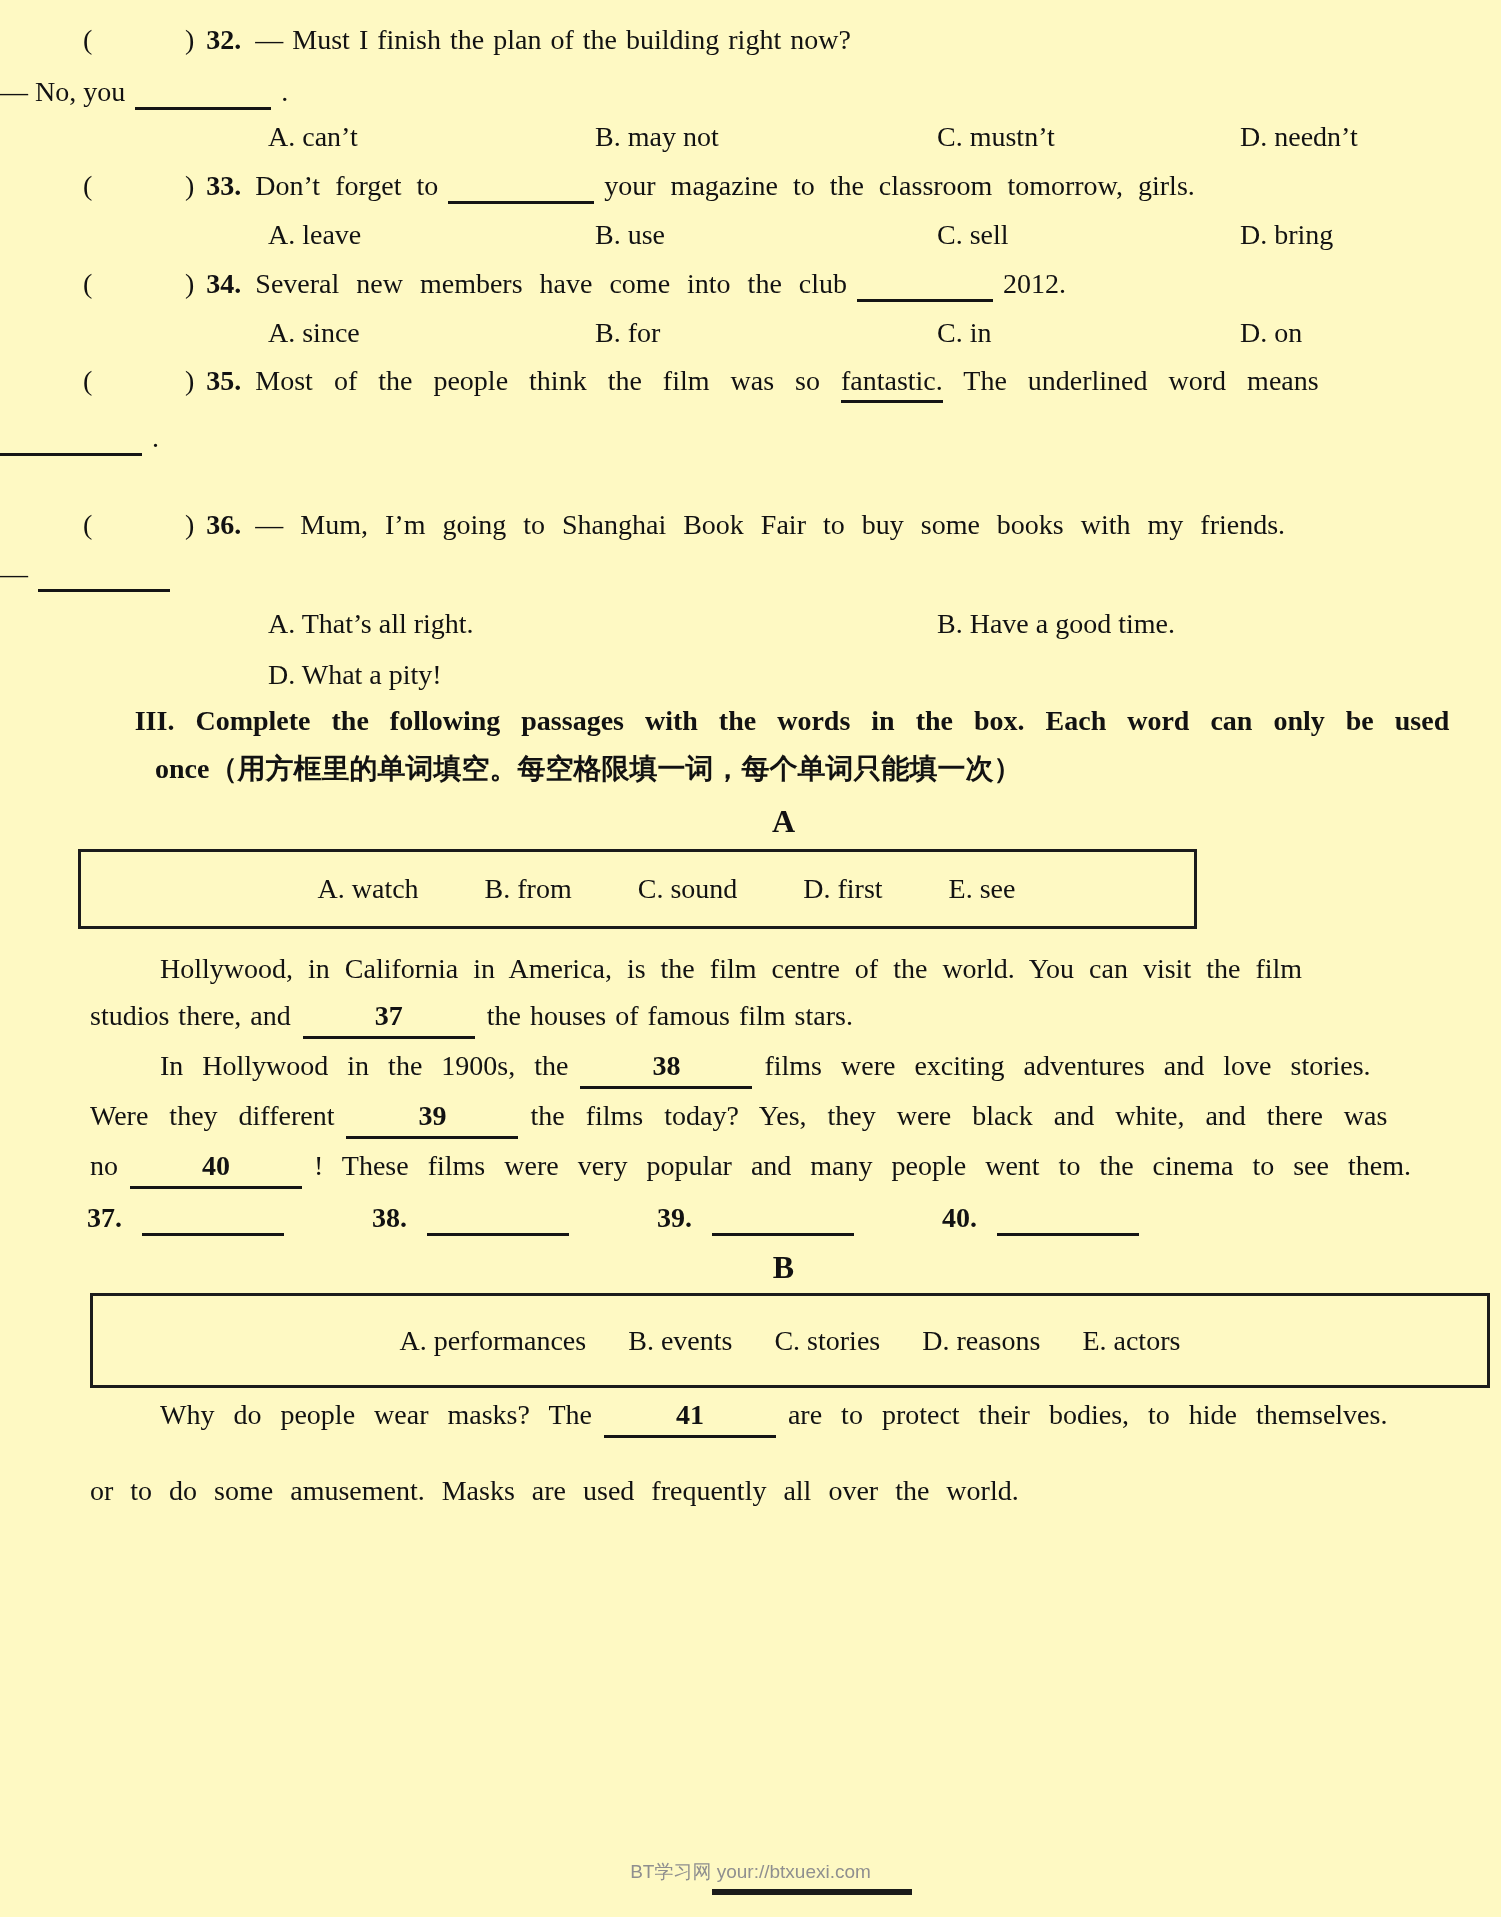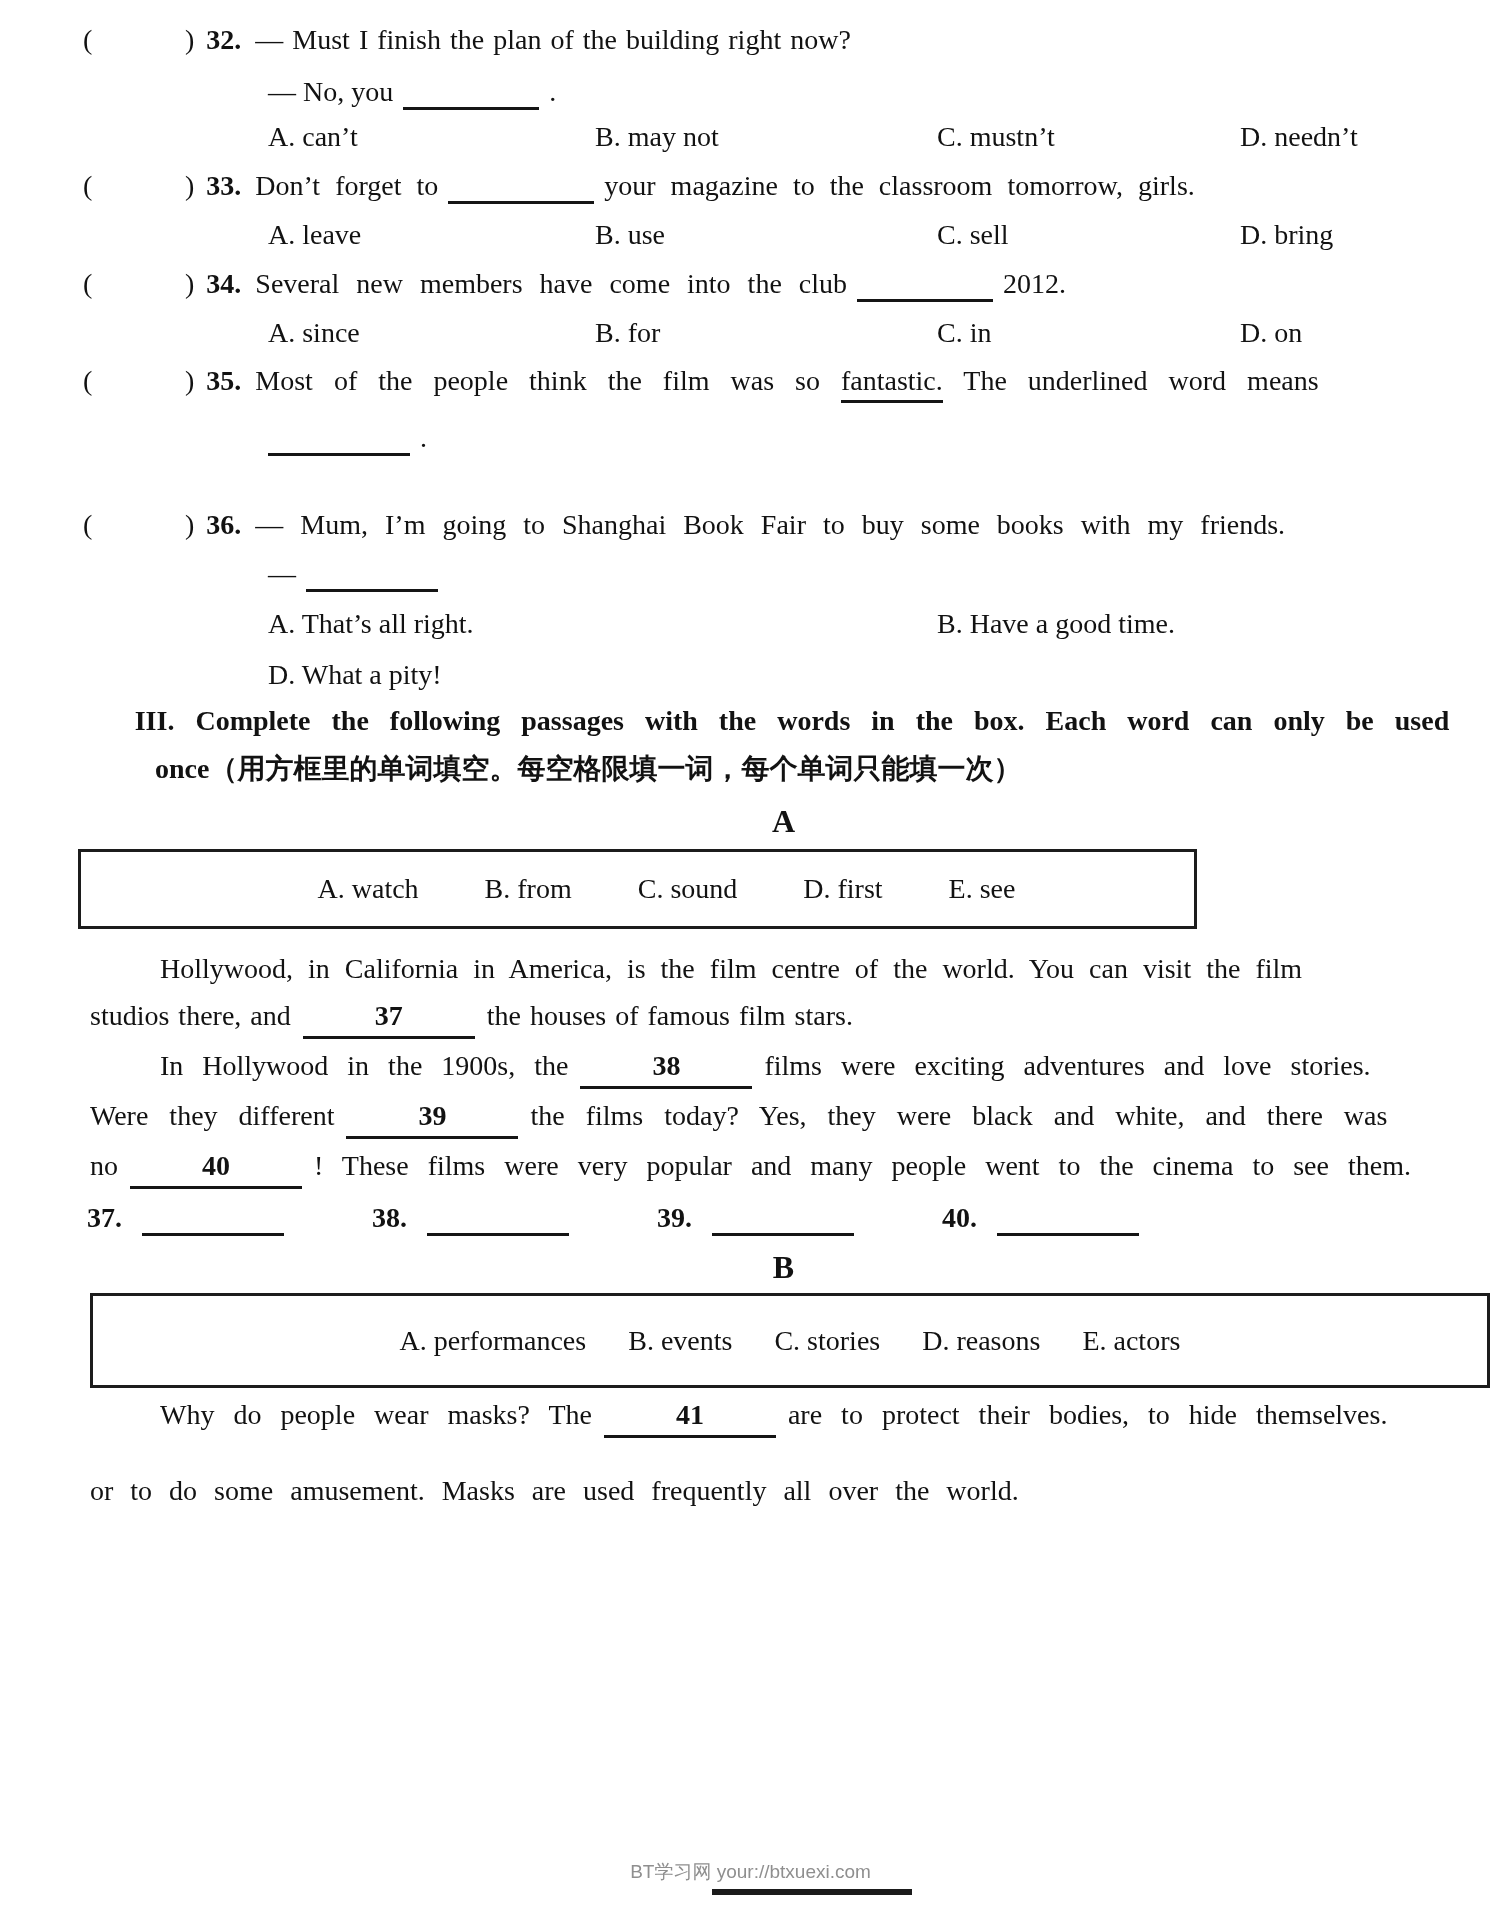--- a/index.html
+++ b/index.html
@@ -1,25 +1,25 @@
 <!DOCTYPE html>
 <html><head>
 <meta charset="utf-8">
 <style>
   * { box-sizing: border-box; }
   html,body { margin:0; padding:0; background:#e9e9e9; }
   .page {
     position:relative; width:1501px; height:1917px; margin:0 auto;
-    background:#ffffff; overflow:hidden;
+    background:#fef9c3; overflow:hidden;
     font-family:"Liberation Serif","DejaVu Serif",serif;
     color:#121212; font-size:28px; line-height:40px;
   }
   .row { position:absolute; left:0; right:0; white-space:nowrap; }
   .qrow  { padding-left:83px; }
-  .cont  { padding-left:268px; }
+  .cont  { }
   .po { display:inline-block; width:102px; }
   .qnum { font-weight:700; margin:0 14px 0 12px; }
   .blank {
     display:inline-block; height:12px; border-bottom:3px solid #151515;
     vertical-align:-9px; margin:0 10px;
   }
   .b130{width:132px} .b135{width:136px} .b140{width:142px} .b145{width:146px}
   .nblank {
     display:inline-block; width:172px; text-align:center; font-weight:700;
     border-bottom:3px solid #151515; padding-bottom:5px; margin:0 12px; line-height:30px;

